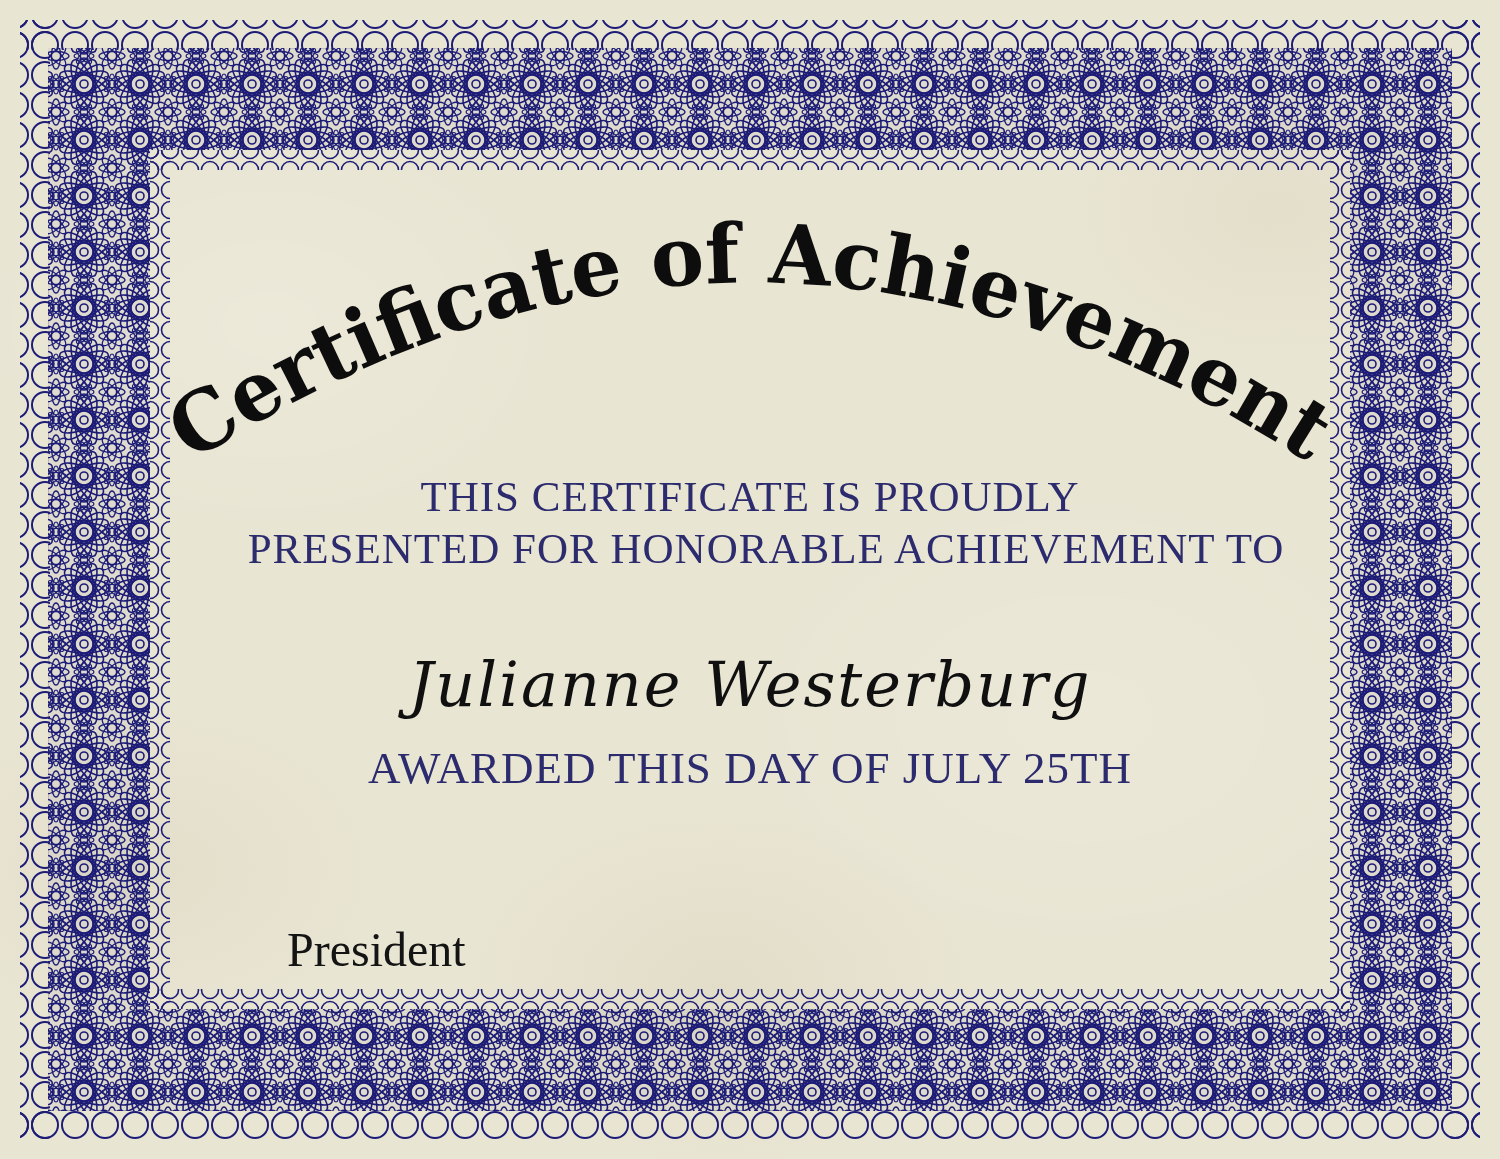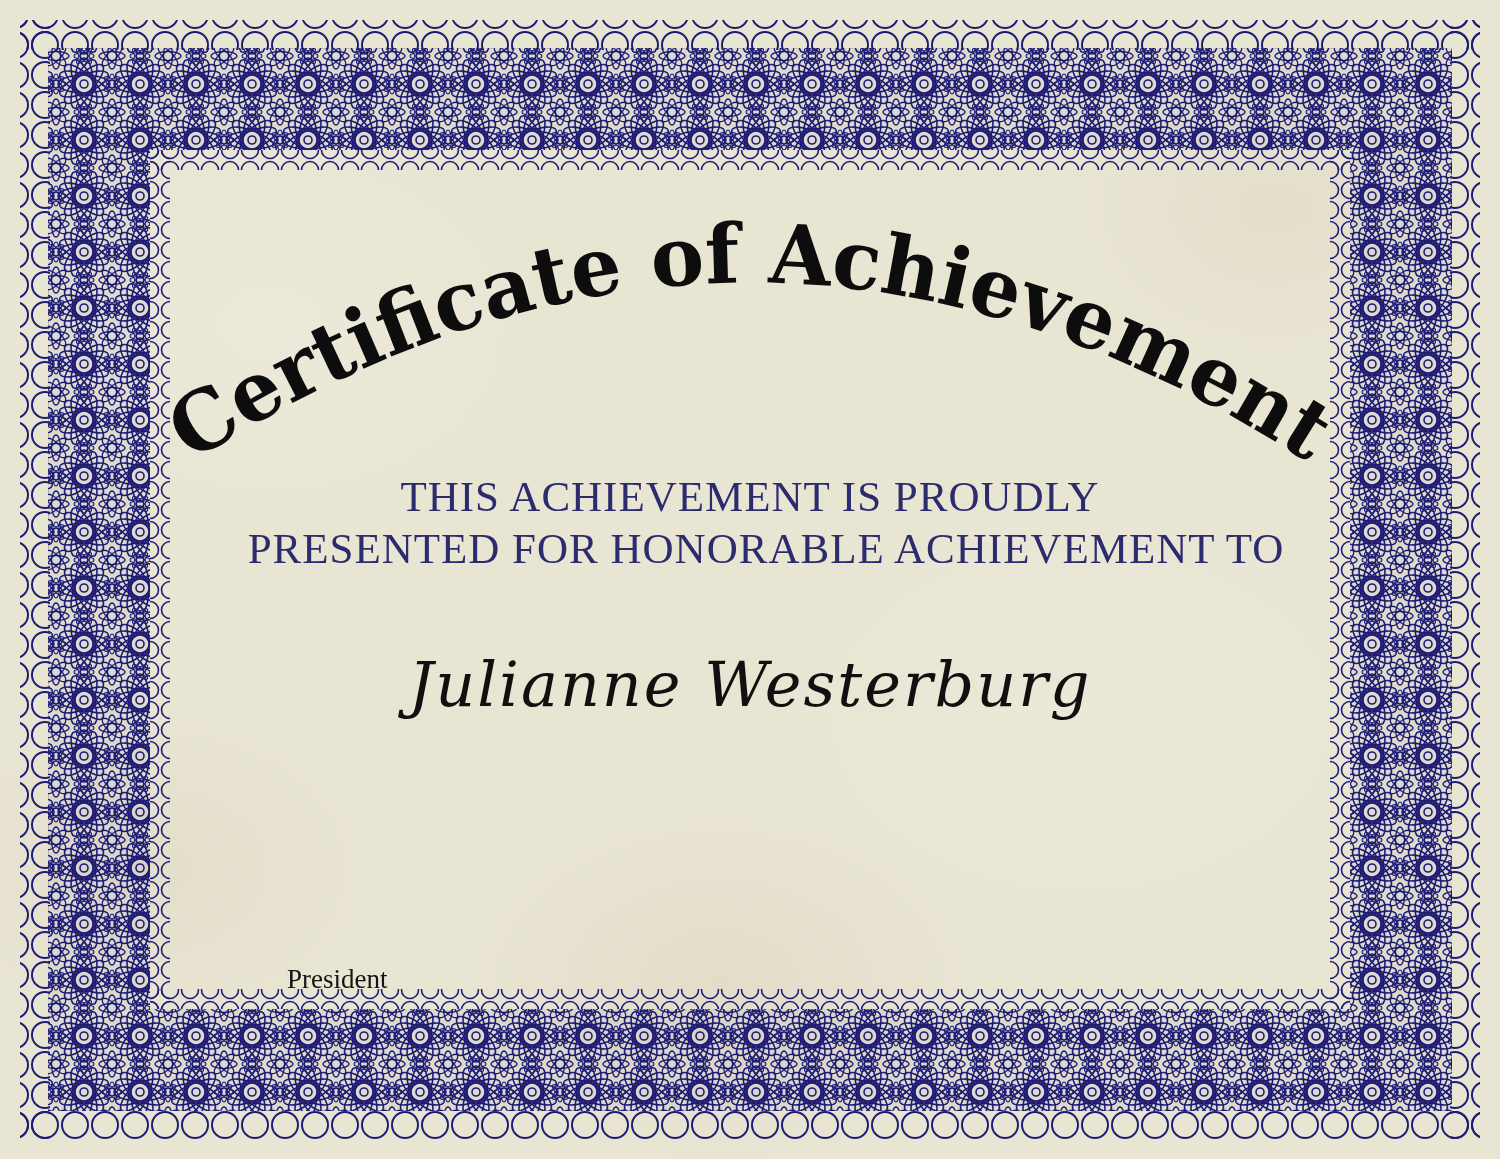--- a/index.html
+++ b/index.html
@@ -35,22 +35,22 @@
     top:608px;
     font-family:"DejaVu Serif", serif;
     font-style:italic;
     font-size:62px;
     color:#101010;
     letter-spacing:2px;
     margin-top:40px;
   }
   .awarded{top:742px;font-size:45px;letter-spacing:1px;}
   .sig{
-    position:absolute;top:964px;
-    font-size:27px;
+    position:absolute;top:922px;
+    font-size:48px;
     color:#141414;
   }
   .sig-president{left:287px;}
   .sig-vice{left:955px;}
 </style>
 </head>
 <body>
 
 <div class="page">
 
@@ -153,21 +153,22 @@
 
   <svg class="title-svg" width="1500" height="560" viewBox="0 0 1500 560">
     <defs>
       <path id="titleArc" d="M 180 470 Q 750 95 1320 470" fill="none"></path>
     </defs>
     <text font-family="DejaVu Serif, serif" font-weight="bold" font-size="82" fill="#0d0d0d" letter-spacing="0">
       <textPath href="#titleArc" startOffset="50%" text-anchor="middle" textLength="1190" lengthAdjust="spacingAndGlyphs">Certificate of Achievement</textPath>
     </text>
   </svg>
 
-  <div class="centerline presented-1">THIS ACHIEVEMENT IS PROUDLY</div>
+  <div class="centerline presented-1">THIS CERTIFICATE IS PROUDLY</div>
   <div class="centerline presented-2">PRESENTED FOR HONORABLE ACHIEVEMENT TO</div>
 
   <div class="centerline recipient">Julianne Westerburg</div>
 
+  <div class="centerline awarded">AWARDED THIS DAY OF JULY 25TH</div>
 
   <div class="sig sig-president">President</div>
 
 </div>
 
 </body></html>

